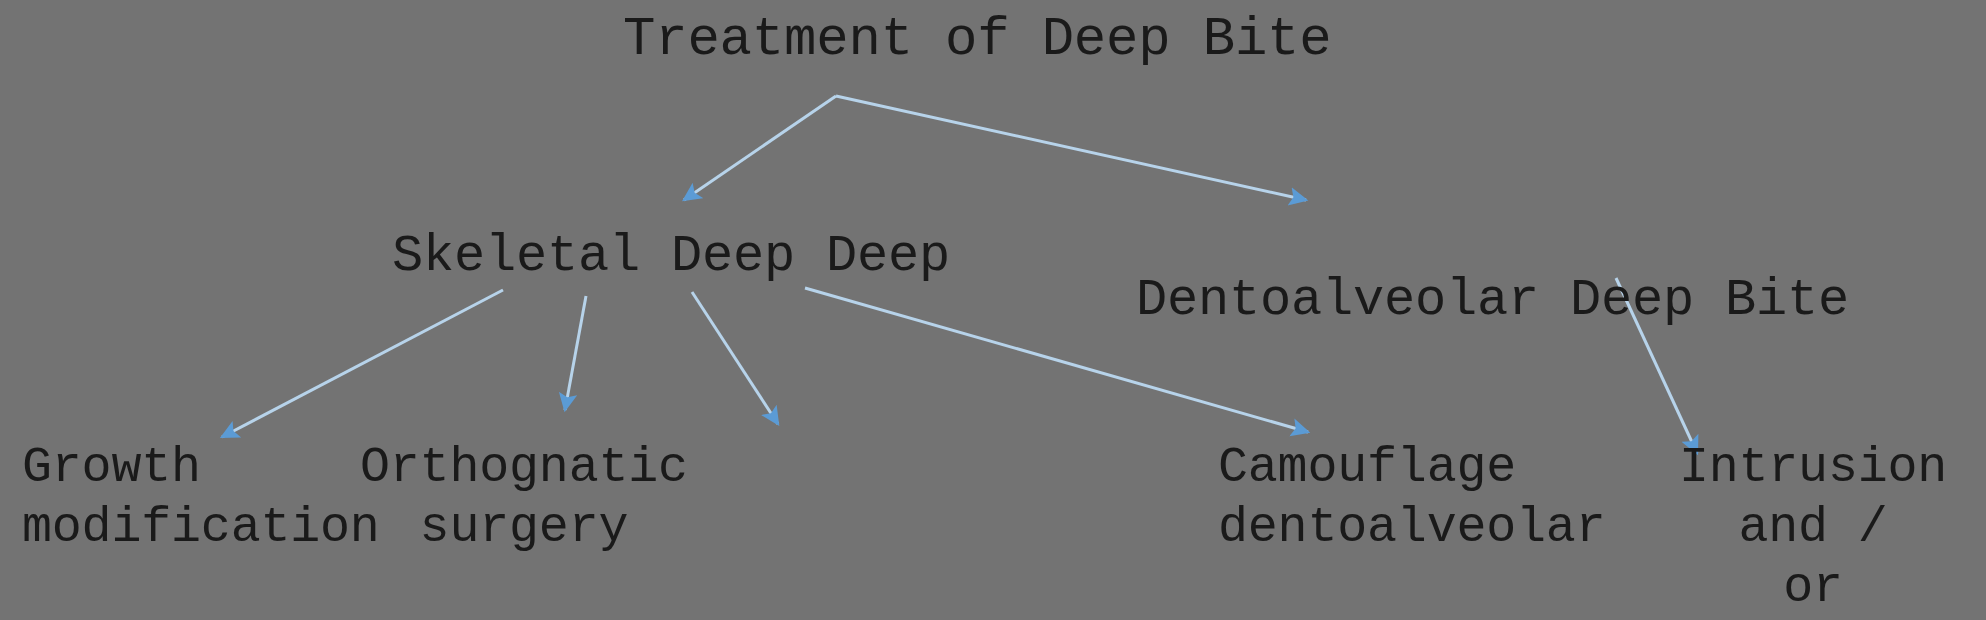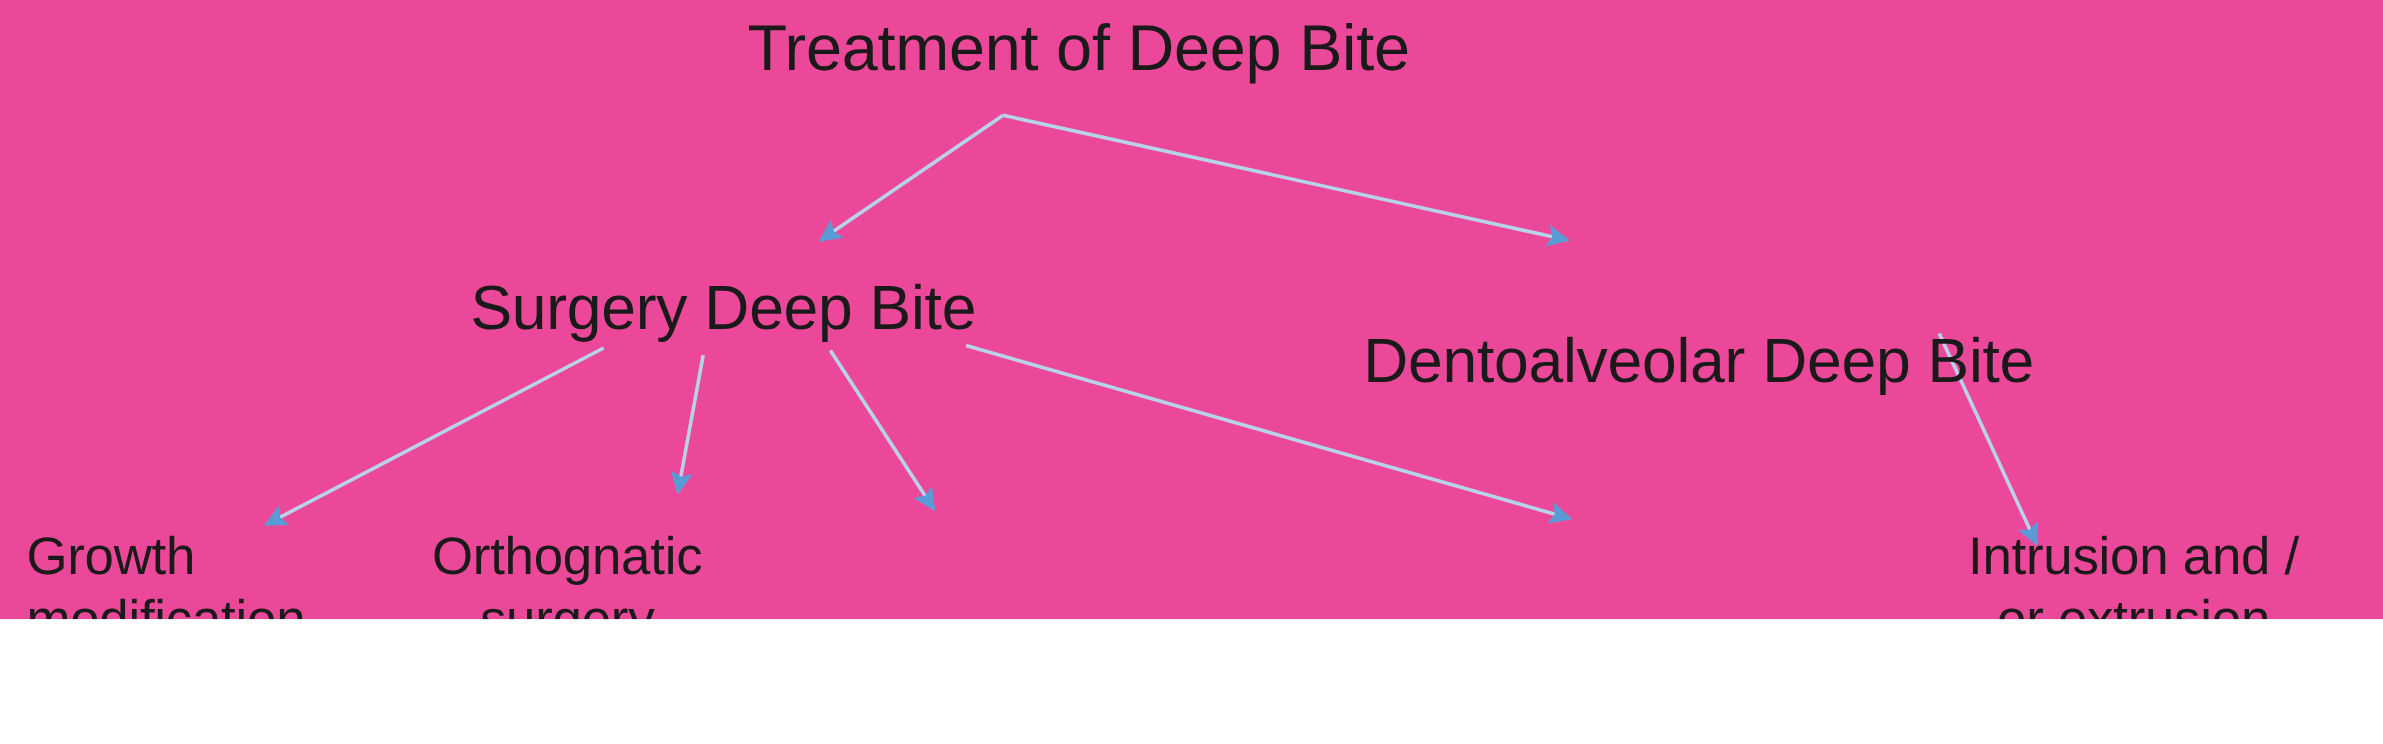--- a/index.html
+++ b/index.html
@@ -3,24 +3,24 @@
 <meta charset="utf-8">
 <style>
   html, body {
     margin: 0;
     padding: 0;
     background: #ffffff;
   }
   #canvas {
     position: relative;
     width: 1986px;
-    height: 516px;
-    background: #ec4899;
+    height: 620px;
+    background: #737373;
     overflow: hidden;
-    font-family: Liberation Sans, sans-serif;
+    font-family: Liberation Mono, monospace;
   }
   .node {
     position: absolute;
     color: #1a1a1a;
     font-weight: 400;
     line-height: 1.20;
     white-space: pre-line;
     letter-spacing: -0.2px;
   }
   .node-root {
@@ -28,21 +28,21 @@
     left: 623px;
     top: 8px;
   }
   .node-l1 {
     font-size: 52px;
     top: 226px;
   }
   #node-skeletal { left: 392px; }
   #node-dentoalveolar { left: 1136px; margin-top: 44px; }
   .node-leaf {
-    font-size: 44px;
+    font-size: 50px;
     top: 438px;
   }
   #leaf-growth        { left: 22px;   }
   #leaf-orthognatic   { left: 360px; text-align: center;  }
   #leaf-combination   { left: 684px;  }
   #leaf-camouflage    { left: 1218px; }
   #leaf-intrusion     { left: 1640px; text-align: center; }
 
   #edges {
     position: absolute;
@@ -75,28 +75,30 @@
 
     <line x1="692" y1="292" x2="778" y2="424" stroke="#b7d3ea" stroke-width="3" marker-end="url(#arrowhead)"></line>
 
     <line x1="805" y1="288" x2="1308" y2="432" stroke="#b7d3ea" stroke-width="3" marker-end="url(#arrowhead)"></line>
 
     <line x1="1616" y1="278" x2="1697" y2="453" stroke="#b7d3ea" stroke-width="3" marker-end="url(#arrowhead)"></line>
   </svg>
 
   <div class="node node-root" id="node-root">Treatment of Deep Bite</div>
 
-  <div class="node node-l1" id="node-skeletal">Surgery Deep Bite</div>
+  <div class="node node-l1" id="node-skeletal">Skeletal Deep Deep</div>
 
   <div class="node node-l1" id="node-dentoalveolar">Dentoalveolar Deep Bite</div>
 
   <div class="node node-leaf" id="leaf-growth">Growth
 modification</div>
 
   <div class="node node-leaf" id="leaf-orthognatic">Orthognatic
 surgery</div>
 
 
+  <div class="node node-leaf" id="leaf-camouflage">Camouflage
+dentoalveolar</div>
 
   <div class="node node-leaf" id="leaf-intrusion">Intrusion and /
 or extrusion</div>
 
 </div>
 
 </body></html>

